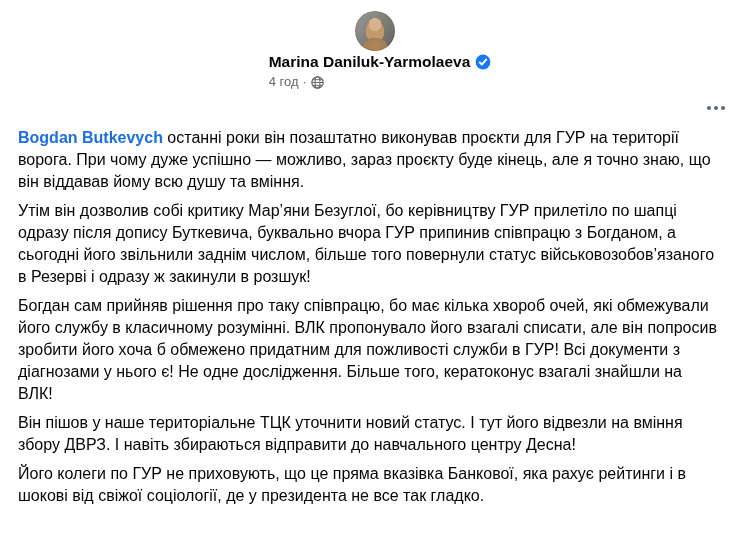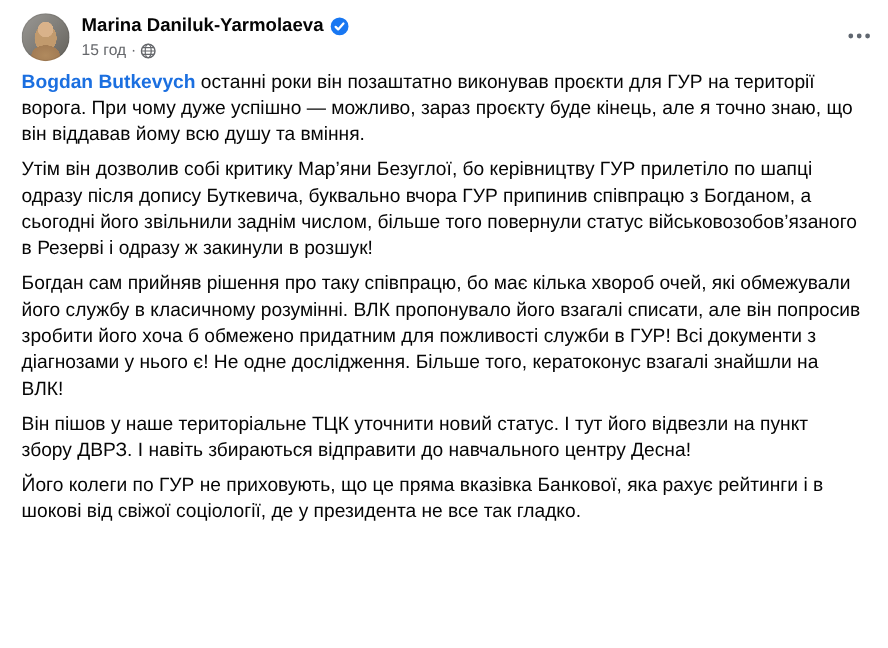--- a/index.html
+++ b/index.html
@@ -11,22 +11,23 @@
   }
   *{box-sizing:border-box;}
   html,body{margin:0;padding:0;background:#fff;}
   body{font-family:"Liberation Sans","DejaVu Sans",sans-serif;}
   .post{
     width:740px;height:540px;background:var(--bg);
     overflow:hidden;position:relative;
   }
   
   .post-header{
-    display:flex;align-items:flex-start;
+    display:flex;align-items:center;
     padding:11px 8px 0 18px;
+    flex-direction:column;
   }
   .avatar{
     width:40px;height:40px;border-radius:50%;
     flex:0 0 40px;cursor:pointer;
     background:
       radial-gradient(ellipse 42% 30% at 50% 88%, #b08a5e 0%, #a37c54 70%, rgba(0,0,0,0) 71%),
       radial-gradient(circle at 50% 34%, #d9b28a 0 19%, rgba(0,0,0,0) 20%),
       radial-gradient(ellipse 38% 46% at 50% 52%, #c19a6d 0 60%, rgba(0,0,0,0) 61%),
       linear-gradient(135deg,#9b9995 0%,#7d7b76 55%,#636059 100%);
     box-shadow:inset 0 0 0 1px rgba(0,0,0,.08);
@@ -75,21 +76,21 @@
       <div class="name-row">
         <span class="author-name">Marina Daniluk-Yarmolaeva</span>
         <span class="verified-badge">
           <svg width="16" height="16" viewBox="0 0 16 16">
             <circle cx="8" cy="8" r="7.4" fill="#1877F2"></circle>
             <path d="M4.7 8.4 l2.1 2.1 4.4-4.9" stroke="#ffffff" stroke-width="1.9" fill="none" stroke-linecap="round" stroke-linejoin="round"></path>
           </svg>
         </span>
       </div>
       <div class="meta-row">
-        <span class="meta-time">15 год</span>
+        <span class="meta-time">4 год</span>
         <span>·</span>
         <span class="globe">
           <svg width="13" height="13" viewBox="0 0 14 14">
             <circle cx="7" cy="7" r="6.1" fill="none" stroke="#65676B" stroke-width="1.3"></circle>
             <ellipse cx="7" cy="7" rx="2.7" ry="6.1" fill="none" stroke="#65676B" stroke-width="1.1"></ellipse>
             <line x1="1" y1="7" x2="13" y2="7" stroke="#65676B" stroke-width="1.1"></line>
             <line x1="1.8" y1="4" x2="12.2" y2="4" stroke="#65676B" stroke-width="1.1"></line>
             <line x1="1.8" y1="10" x2="12.2" y2="10" stroke="#65676B" stroke-width="1.1"></line>
           </svg>
         </span>
@@ -100,17 +101,17 @@
       <span class="dot"></span>
       <span class="dot"></span>
       <span class="dot"></span>
     </div>
   </div>
 
   <div class="post-body">
       <p><span class="entity-link">Bogdan Butkevych</span><span> останні роки він позаштатно виконував проєкти для ГУР на території ворога. При чому дуже успішно — можливо, зараз проєкту буде кінець, але я точно знаю, що він віддавав йому всю душу та вміння.</span></p>
       <p><span>Утім він дозволив собі критику Мар’яни Безуглої, бо керівництву ГУР прилетіло по шапці одразу після допису Буткевича, буквально вчора ГУР припинив співпрацю з Богданом, а сьогодні його звільнили заднім числом, більше того повернули статус військовозобов’язаного в Резерві і одразу ж закинули в розшук!</span></p>
       <p><span>Богдан сам прийняв рішення про таку співпрацю, бо має кілька хвороб очей, які обмежували його службу в класичному розумінні. ВЛК пропонувало його взагалі списати, але він попросив зробити його хоча б обмежено придатним для пожливості служби в ГУР! Всі документи з діагнозами у нього є! Не одне дослідження. Більше того, кератоконус взагалі знайшли на ВЛК!</span></p>
-      <p><span>Він пішов у наше територіальне ТЦК уточнити новий статус. І тут його відвезли на пункт збору ДВРЗ. І навіть збираються відправити до навчального центру Десна!</span></p>
+      <p><span>Він пішов у наше територіальне ТЦК уточнити новий статус. І тут його відвезли на вміння збору ДВРЗ. І навіть збираються відправити до навчального центру Десна!</span></p>
       <p><span>Його колеги по ГУР не приховують, що це пряма вказівка Банкової, яка рахує рейтинги і в шокові від свіжої соціології, де у президента не все так гладко.</span></p>
     </div>
 
 </div>
 
 </body></html>

